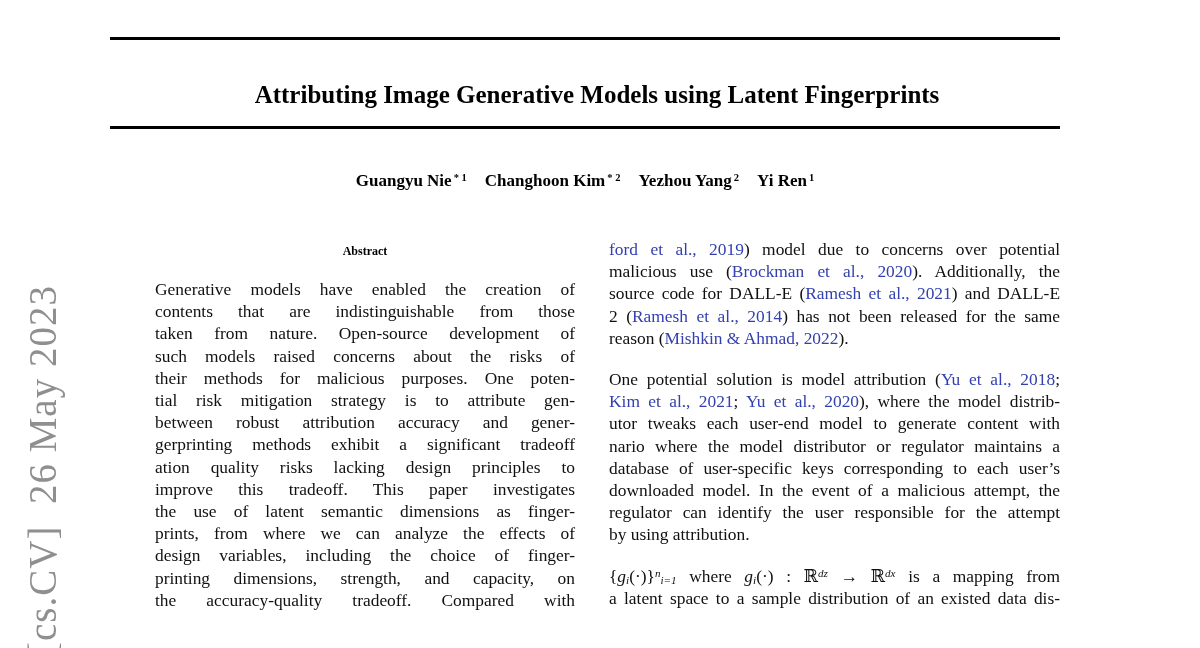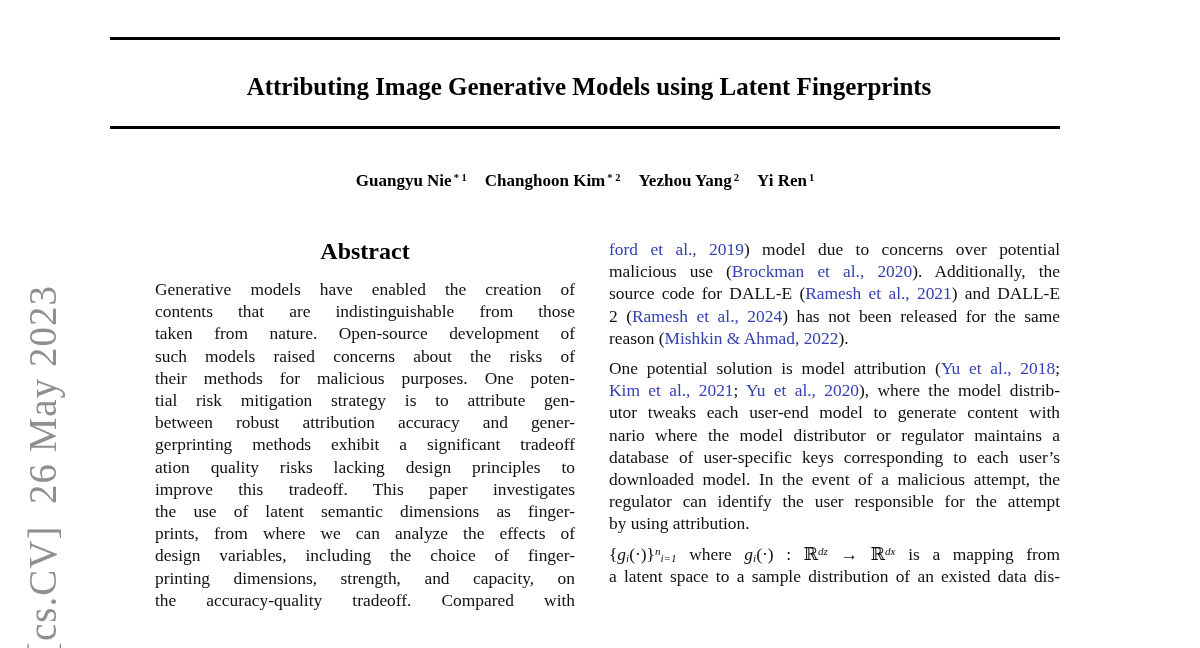--- a/index.html
+++ b/index.html
@@ -19,21 +19,21 @@
     height: 2.5px;
     background: #000;
   }
   .rule-top { top: 37px; }
   .rule-mid { top: 126px; }
   .title {
     position: absolute;
     left: 110px;
     top: 66px;
     width: 950px;
-    margin: 4px;
+    margin: 12px;
     text-align: center;
     font-size: 25px;
     font-weight: bold;
     line-height: 34px;
     color: #000;
   }
   .authors {
     position: absolute;
     left: 110px;
     top: 171px;
@@ -53,41 +53,41 @@
     white-space: pre;
   }
   .leftcol {
     position: absolute;
     left: 155px;
     top: 239px;
     width: 420px;
   }
   .abs-heading {
     text-align: center;
-    font-size: 24px;
+    font-size: 12px;
     font-weight: bold;
     line-height: 24px;
     margin-bottom: 15px;
     color: #000;
   }
   .rightcol {
     position: absolute;
     left: 609px;
     top: 238px;
     width: 451px;
   }
   .bodytext { font-size: 17.4px; line-height: 22.2px; }
   .jl {
     text-align: justify;
     text-align-last: justify;
     hyphens: none;
   }
   .jl.end { text-align-last: left; }
   .para { margin: 0; }
-  .para + .para { margin-top: 8px; }
+  .para + .para { margin-top: 19px; }
   .s-cite { color: var(--cite, #3340b0); }
   .s-i { font-style: italic; }
   .s-sup { font-size: 64%; position: relative; top: -0.45em; line-height: 0; }
   .s-sub { font-size: 64%; position: relative; top: 0.2em; line-height: 0; }
   .watermark {
     position: absolute;
     left: 20px;
     top: 655px;
     transform: rotate(-90deg);
     transform-origin: 0 0;
@@ -131,21 +131,21 @@
         <div class="jl">printing dimensions, strength, and capacity, on</div>
         <div class="jl">the accuracy-quality tradeoff. Compared with</div>
       </div>
   </div>
 
   <div class="rightcol bodytext" id="right-col">
       <div class="para">
         <div class="jl"><span class="s-cite">ford et al., 2019</span>) model due to concerns over potential</div>
         <div class="jl">malicious use (<span class="s-cite">Brockman et al., 2020</span>). Additionally, the</div>
         <div class="jl">source code for DALL-E (<span class="s-cite">Ramesh et al., 2021</span>) and DALL-E</div>
-        <div class="jl">2 (<span class="s-cite">Ramesh et al., 2024</span>) has not been released for the same</div>
+        <div class="jl">2 (<span class="s-cite">Ramesh et al., 2014</span>) has not been released for the same</div>
         <div class="jl end">reason (<span class="s-cite">Mishkin &amp; Ahmad, 2022</span>).</div>
       </div>
       <div class="para">
         <div class="jl">One potential solution is model attribution (<span class="s-cite">Yu et al., 2018</span>;</div>
         <div class="jl"><span class="s-cite">Kim et al., 2021</span>; <span class="s-cite">Yu et al., 2020</span>), where the model distrib-</div>
         <div class="jl">utor tweaks each user-end model to generate content with</div>
         <div class="jl">nario where the model distributor or regulator maintains a</div>
         <div class="jl">database of user-specific keys corresponding to each user’s</div>
         <div class="jl">downloaded model. In the event of a malicious attempt, the</div>
         <div class="jl">regulator can identify the user responsible for the attempt</div>

